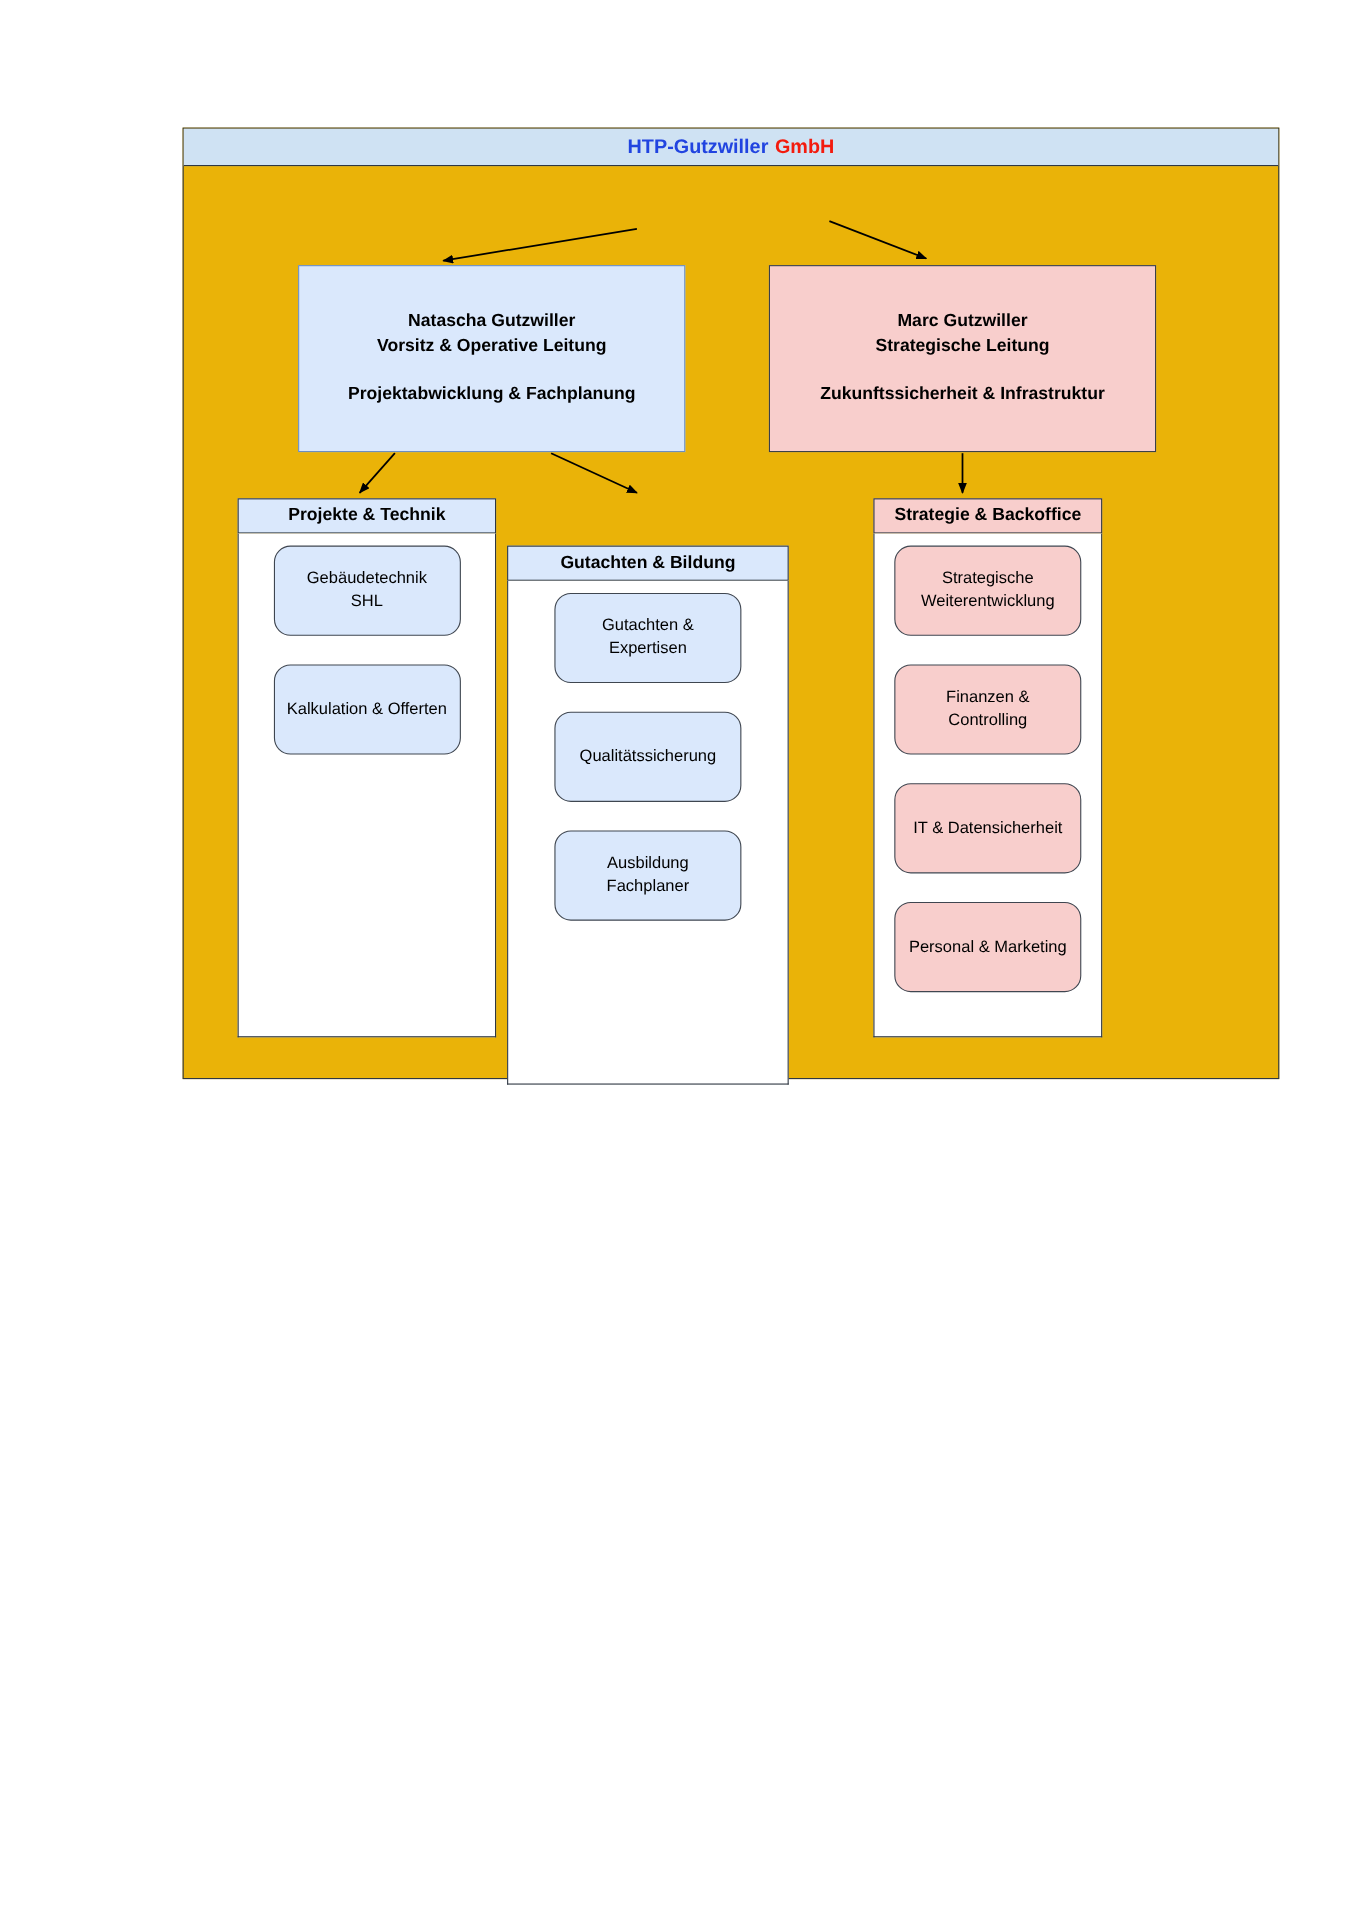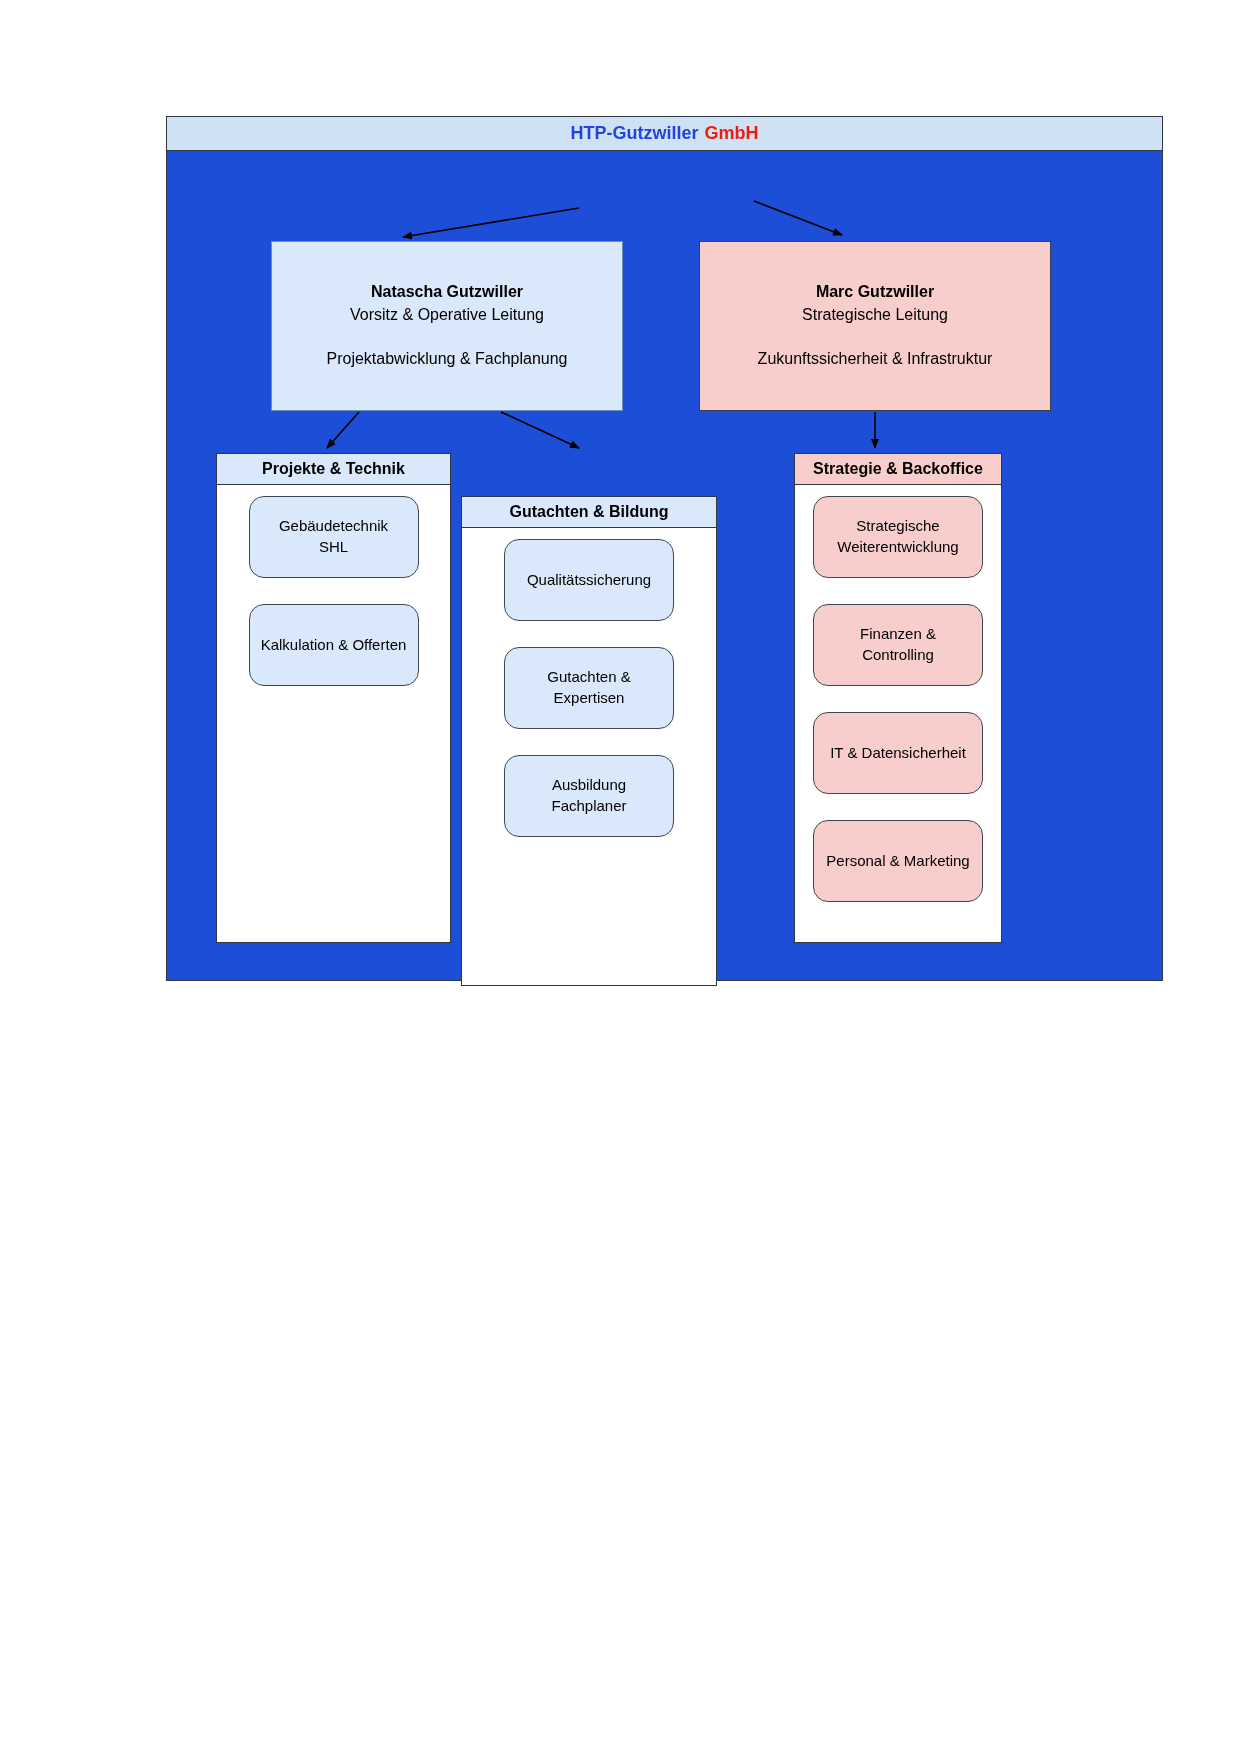--- a/index.html
+++ b/index.html
@@ -2,42 +2,42 @@
 <html><head>
 <meta charset="utf-8">
 <style>
   html,body{margin:0;padding:0;}
   body{
     width:1240px;height:1755px;background:#ffffff;position:relative;
     font-family:"Liberation Sans", sans-serif;color:#000;
   }
   .outer{
     position:absolute;left:166px;top:116px;width:997px;height:865px;
-    background:#1d4ed8;border:1.6px solid #2e3742;box-sizing:border-box;
+    background:#eab308;border:1.6px solid #2e3742;box-sizing:border-box;
   }
   .titlebar{
     position:absolute;left:0;top:0;right:0;height:33px;background:#cfe2f3;
     border-bottom:1.6px solid #2e3742;display:flex;align-items:center;justify-content:center;
     gap:6px;font-weight:bold;font-size:18px;
   }
   .company{color:#2144e0}
   .suffix{color:#f31b0e}
   .heading{
     position:absolute;top:62px;left:0;width:100%;text-align:center;
     font-size:19px;font-weight:bold;letter-spacing:.2px;
   }
   .mgr{
     position:absolute;top:124px;width:352px;height:170px;box-sizing:border-box;
     display:flex;flex-direction:column;align-items:center;justify-content:center;
     text-align:center;font-size:16px;line-height:1.42;
   }
   .mgr-natascha{left:104px;background:#dae8fc;border:1.6px solid #6c8ebf;}
   .mgr-marc{left:532px;background:#f8cecc;border:1.6px solid #3a4049;}
   .mgr .name{font-weight:bold;display:block;}
-  .mgr .line{display:block;}
+  .mgr .line{display:block;font-weight:bold;}
   .mgr .spacer{height:22px;}
   .col{position:absolute;top:336px;}
   .col-1{left:29px;width:235px;padding-left:20px;}
   .col-2{left:294px;width:256px;margin-top:43px;}
   .col-3{left:587px;width:208px;padding-left:40px;}
   .col-header{
     height:32px;border:1.6px solid #2e3742;box-sizing:border-box;
     display:flex;align-items:center;justify-content:center;
     font-weight:bold;font-size:16px;
   }
@@ -108,26 +108,26 @@
         <span class="line">Kalkulation &amp; Offerten</span>
         <span class="line"></span>
       </div>
     </div>
   </div>
 
   <div class="col col-2 theme-blue">
     <div class="col-header">Gutachten &amp; Bildung</div>
     <div class="col-body">
       <div class="item">
+        <span class="line">Gutachten &amp;</span>
+        <span class="line">Expertisen</span>
+      </div>
+      <div class="item">
         <span class="line">Qualitätssicherung</span>
         <span class="line"></span>
-      </div>
-      <div class="item">
-        <span class="line">Gutachten &amp;</span>
-        <span class="line">Expertisen</span>
       </div>
       <div class="item">
         <span class="line">Ausbildung</span>
         <span class="line">Fachplaner</span>
       </div>
     </div>
   </div>
 
   <div class="col col-3 theme-red">
     <div class="col-header">Strategie &amp; Backoffice</div>

